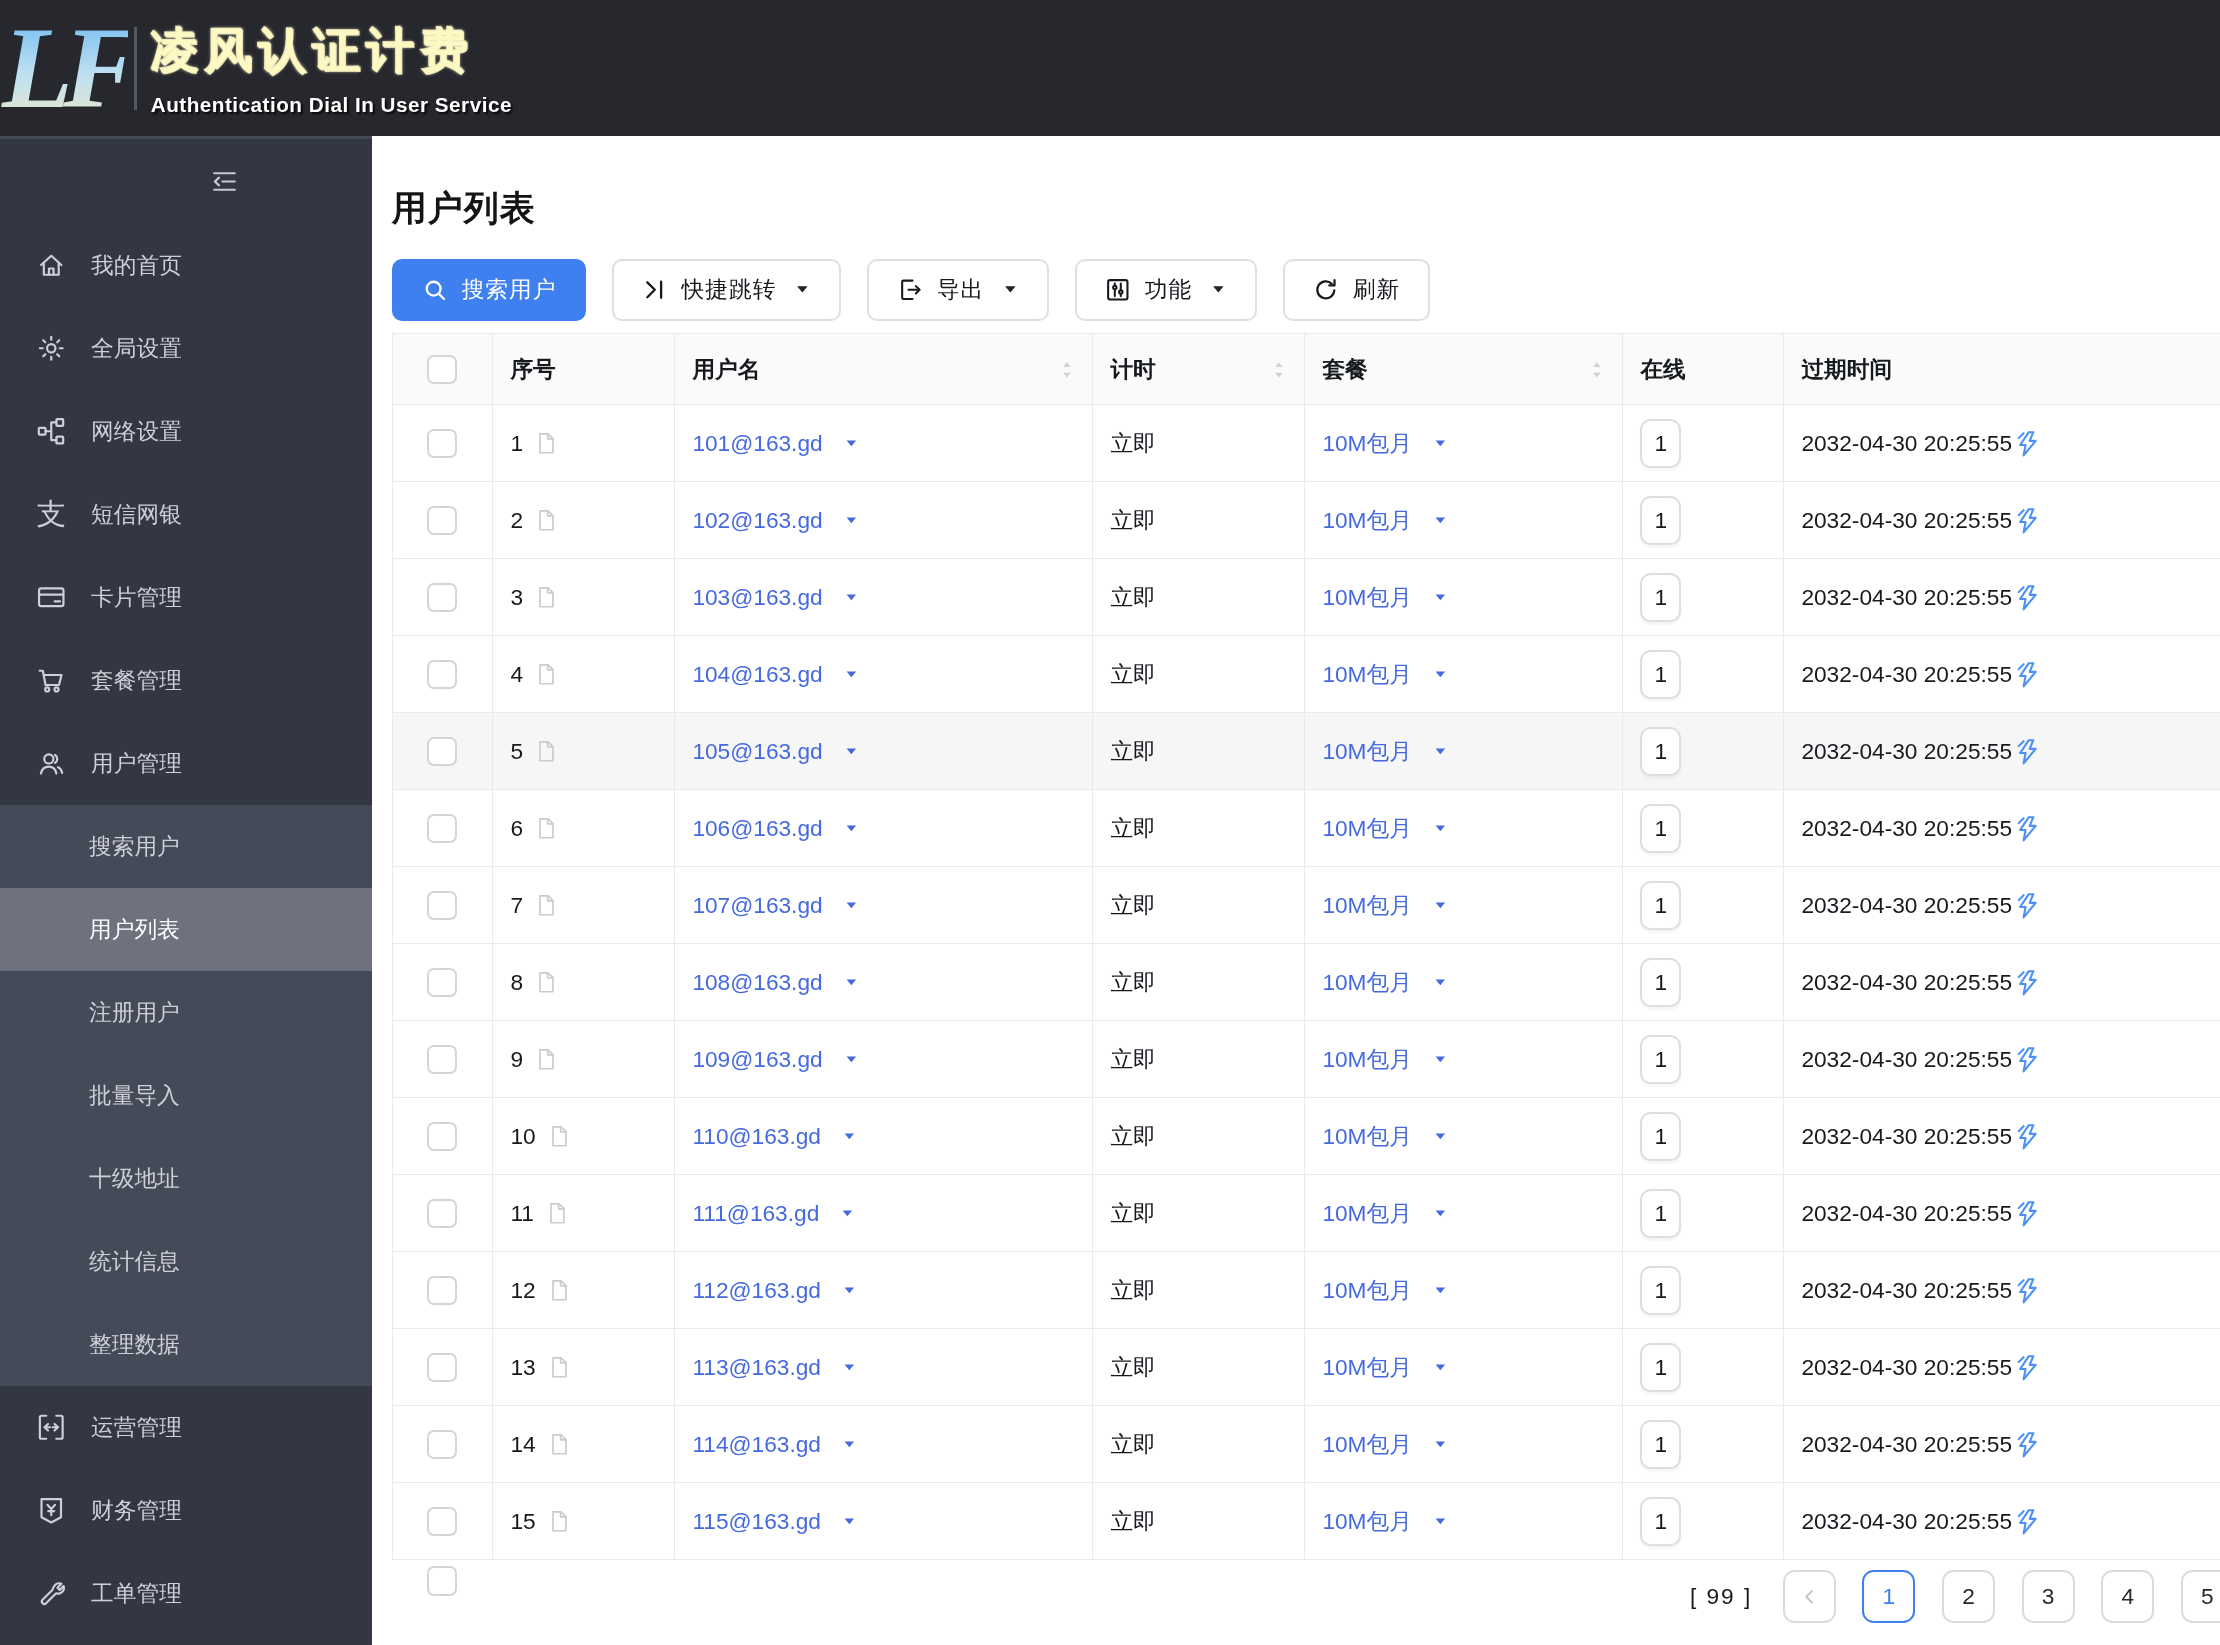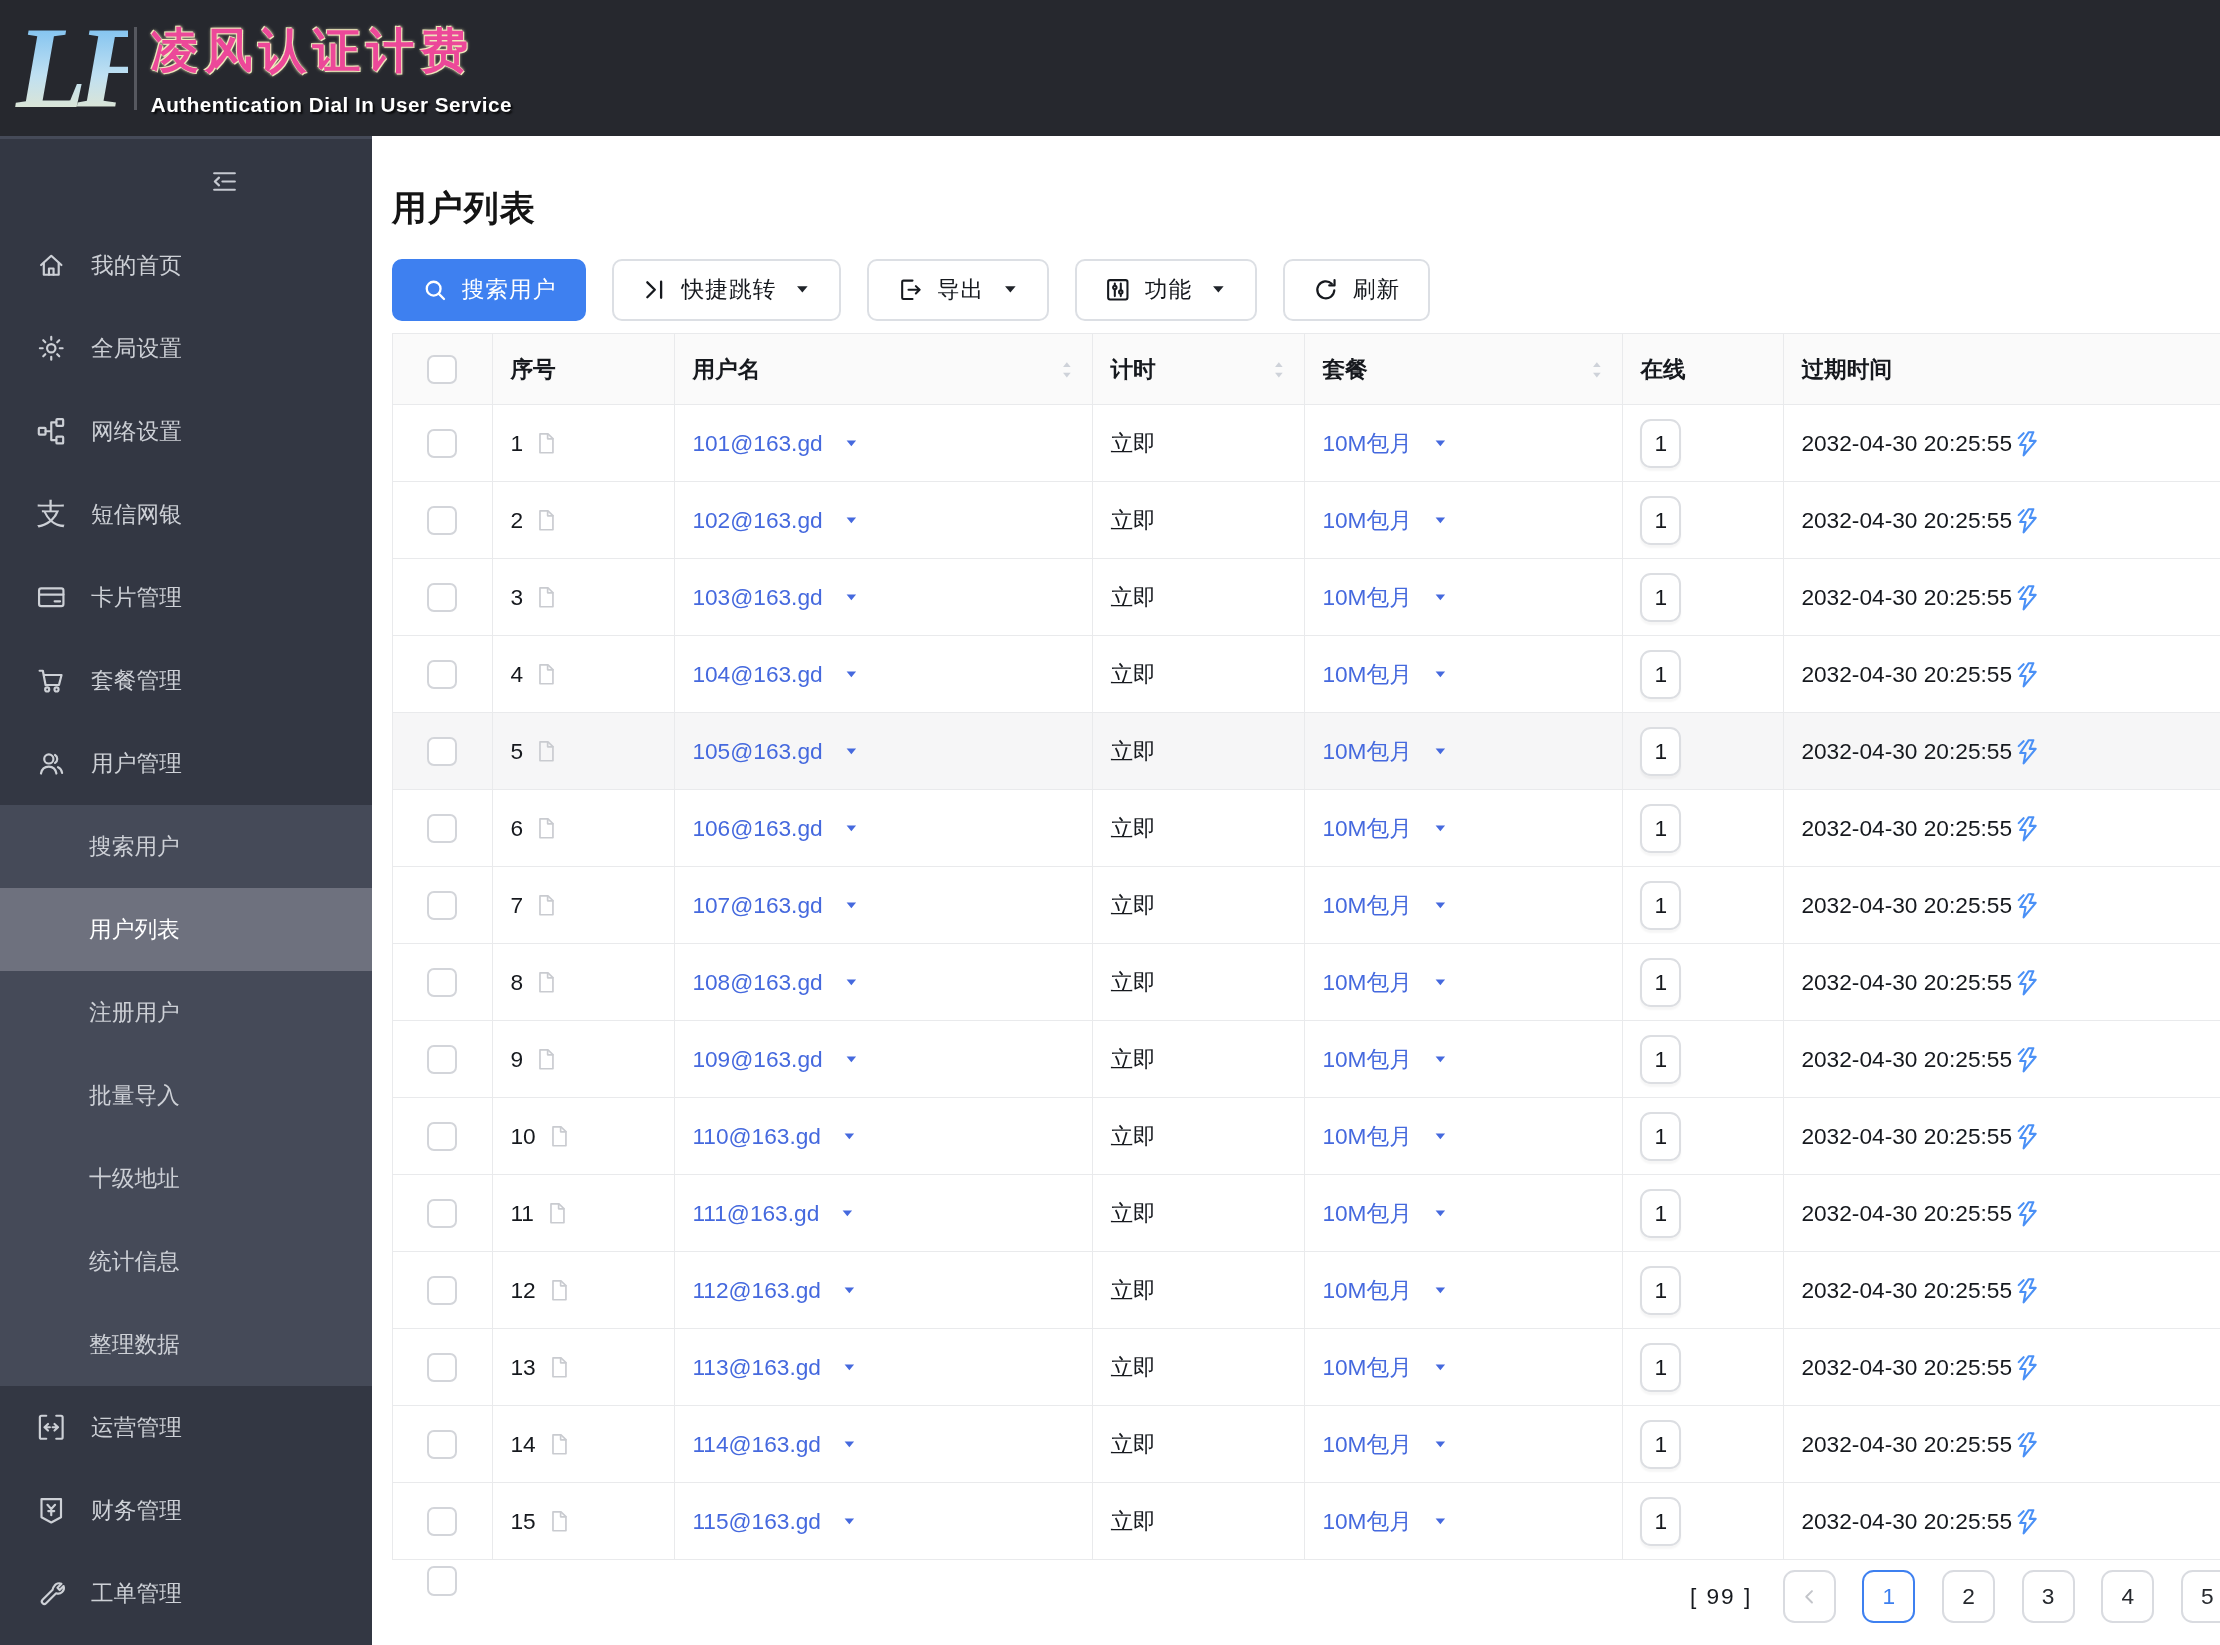--- a/index.html
+++ b/index.html
@@ -14,28 +14,28 @@
 
   
   .topbar{
     position:absolute; top:0; left:0; width:2220px; height:136px;
     background:var(--header-bg,#26282e);
     display:flex; align-items:center; overflow:hidden;
   }
   .logo-lf{
     font-family:"Liberation Serif","DejaVu Serif",serif;
     font-style:italic; font-weight:bold; font-size:116px; line-height:136px;
-    letter-spacing:-9.9px; padding-left:16px; width:128px;
+    letter-spacing:-9.9px; padding-left:2px; width:128px;
     background:linear-gradient(180deg,#5fb2ee 0%,#bfe0f2 55%,#f2e9c0 100%);
     -webkit-background-clip:text; background-clip:text; color:transparent;
   }
   .logo-divider{ width:3px; height:83px; background:#56585f; margin:0 13.8px 0 5.9px; }
   .brand-cn{
     font-size:48px; font-weight:700; letter-spacing:5.9px;
-    color:#ec4899;
+    color:#fef9c3;
     text-shadow:0 0 2px #efe9bd, 0 0 3.9px #efe9bd, 1px 1px 0 #efe9bd, -1px -1px 0 #efe9bd;
   }
   .brand-en{
     font-size:20.7px; font-weight:700; color:#fff; margin-top:10px; letter-spacing:0.5px;
     text-shadow:2px 2px 2px rgba(0,0,0,.8);
   }
 
   
   .sidebar{
     position:absolute; top:136px; left:0; bottom:0; width:448px;

